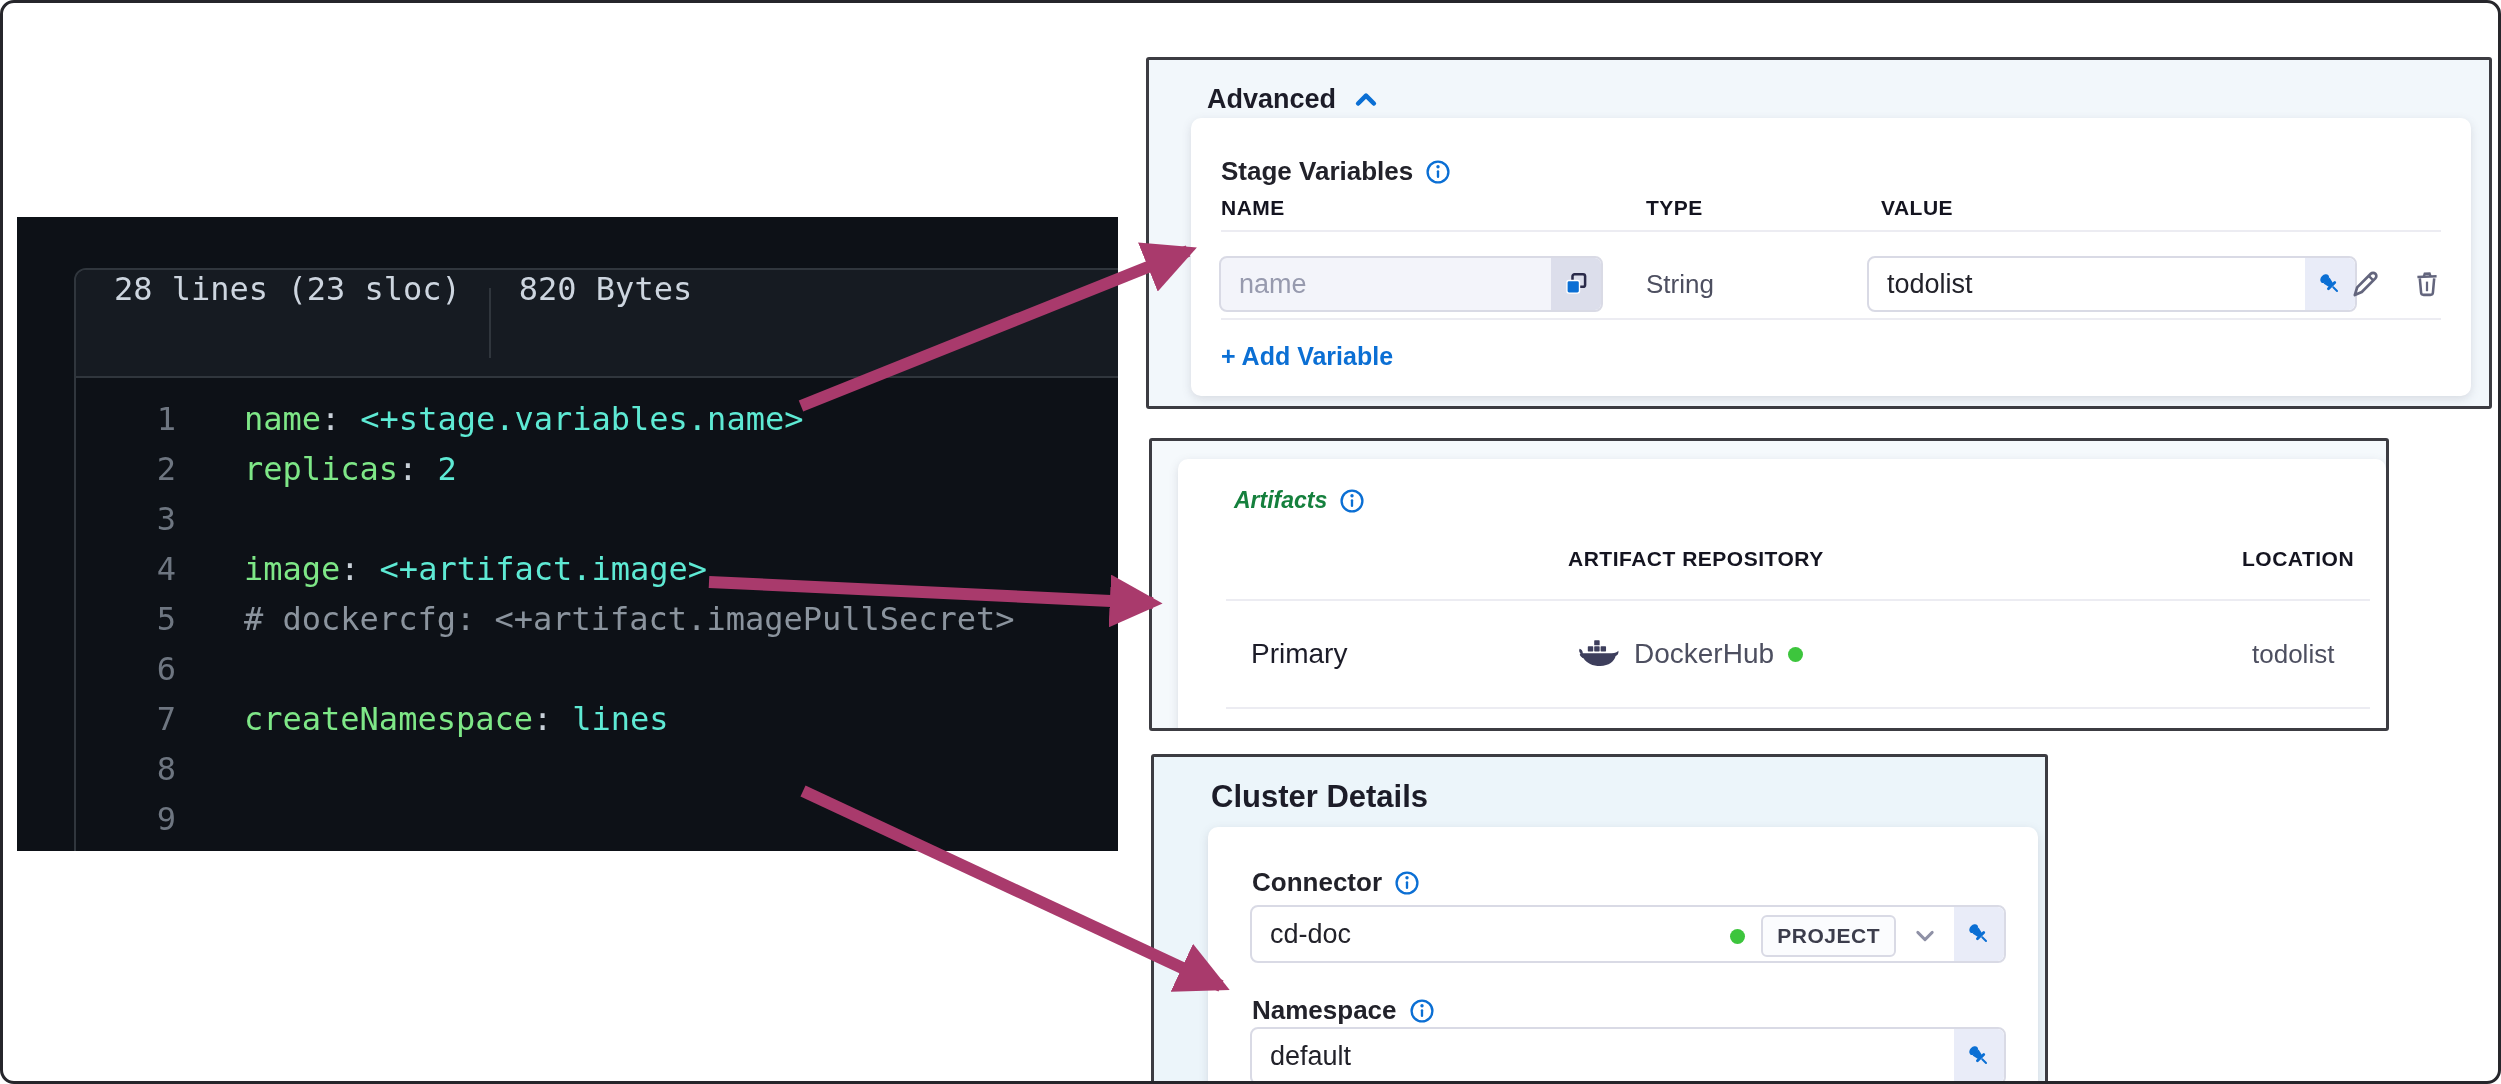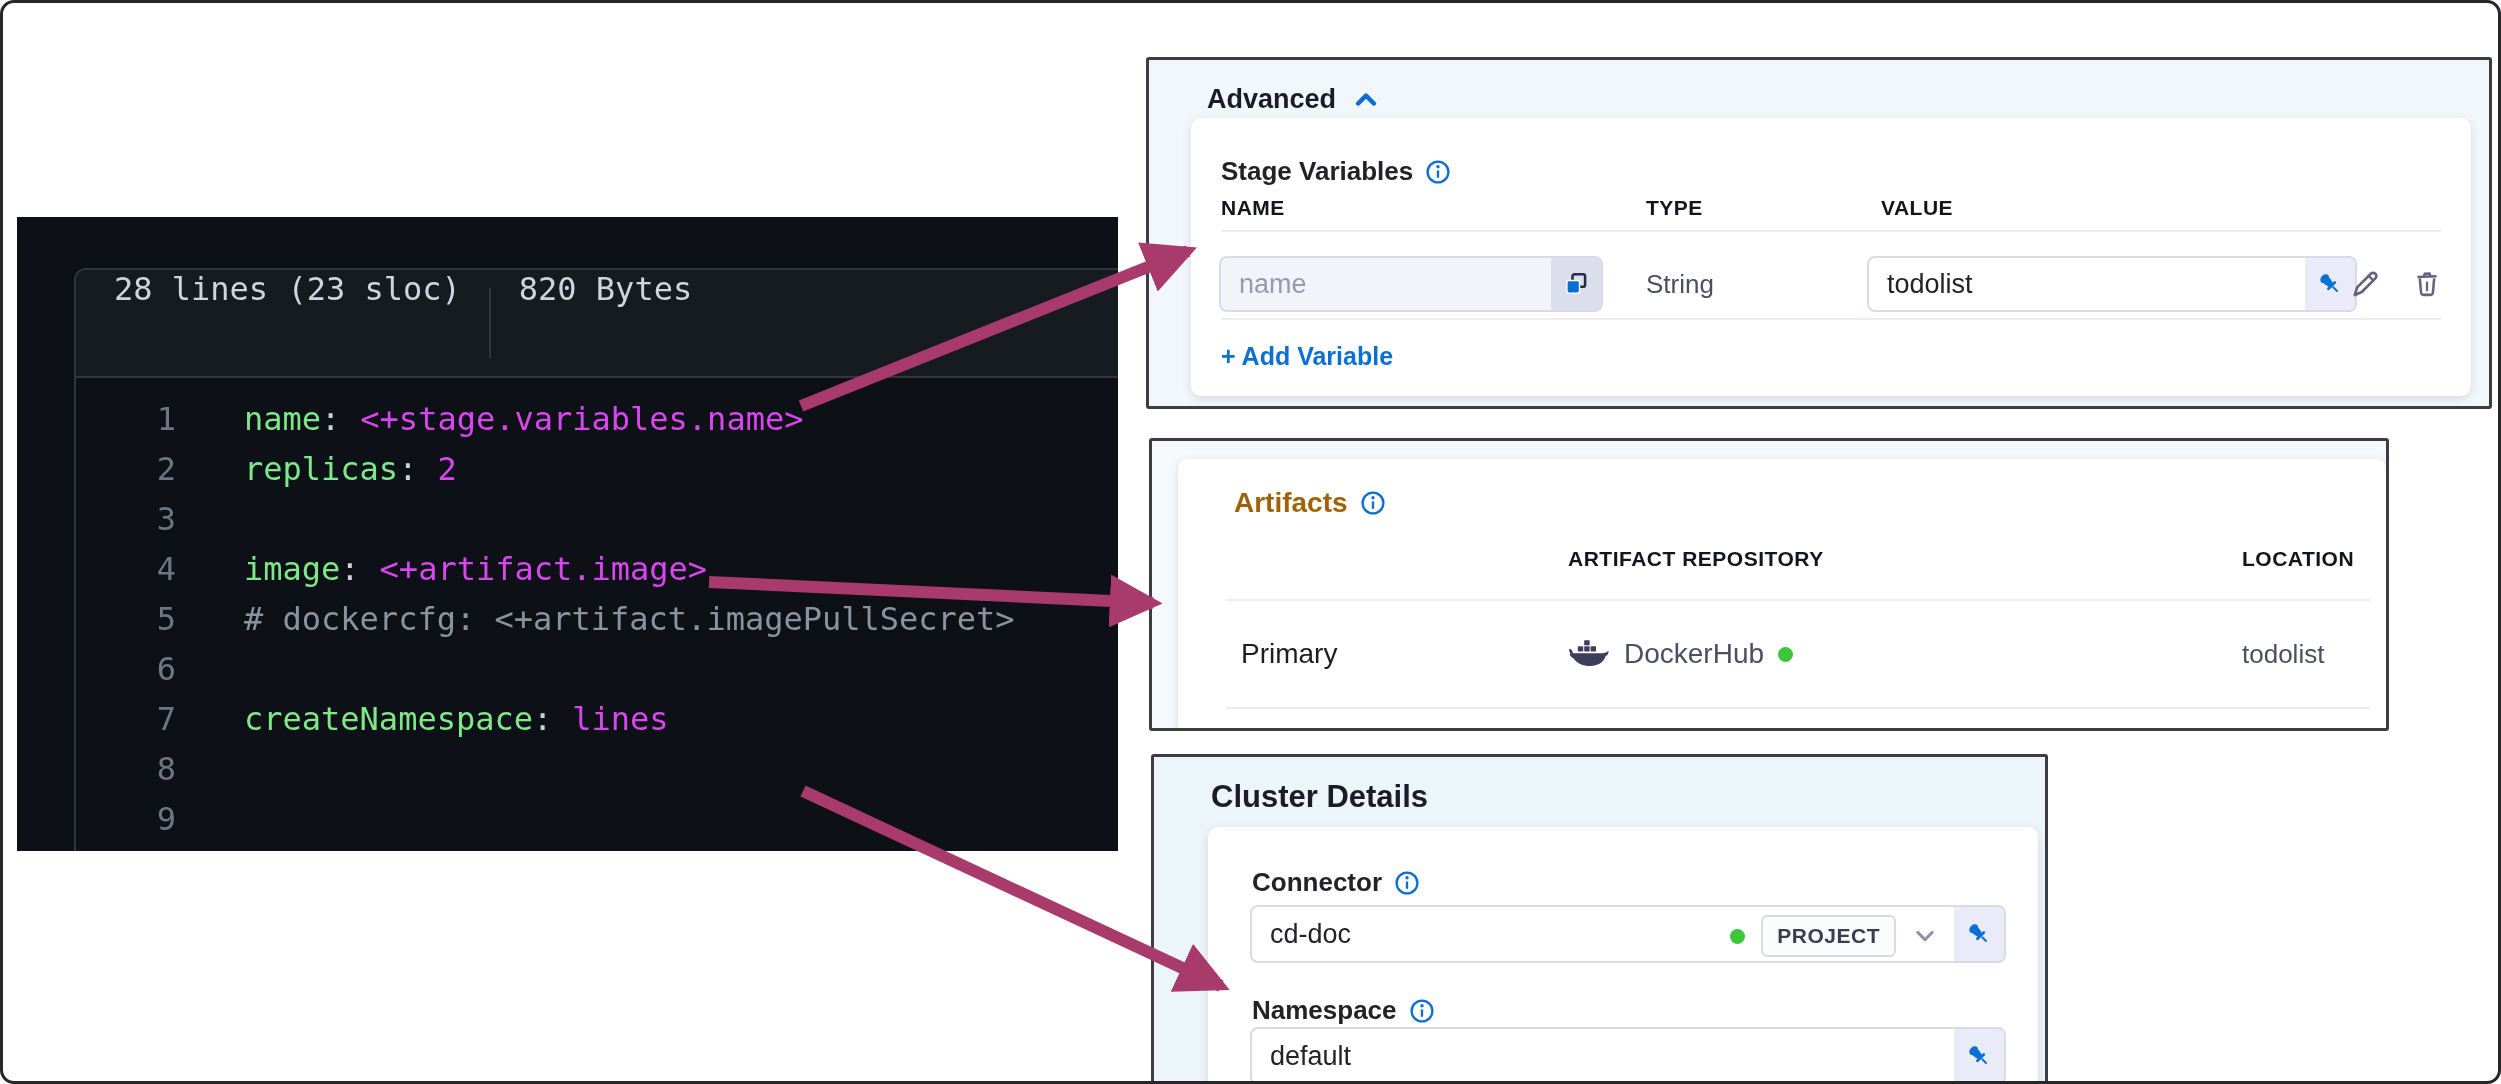--- a/index.html
+++ b/index.html
@@ -30,21 +30,21 @@
   .hdr-sep { align-self:center; height:70px; border-left:2px solid #30363d; margin:0 28px; }
   .code-area { padding-top:16px; }
   .cline {
     display:flex; align-items:center; height:50px;
     font-family:"DejaVu Sans Mono", monospace; font-size:32px; white-space:pre;
   }
   .lnum { flex:none; width:100px; text-align:right; color:#6e7681; }
   .ctext { padding-left:68px; }
   .tok-key { color:#7ee787; }
   .tok-colon { color:#c9d1d9; margin-right:20px; }
-  .tok-val { color:#d946ef;margin-top:44px; }
+  .tok-val { color:#5eead4;margin-top:44px; }
   .tok-com { color:#8b949e; }
 
   
   .panel { position:absolute; border:3px solid #3c3c42; border-radius:3px; overflow:hidden;margin-top:44px; }
   .card  { position:absolute; background:#ffffff; border-radius:10px;
            box-shadow:0 3px 10px rgba(96,97,112,.18); }
   .flabel { font-size:26px; font-weight:bold; color:#22222a; }
   .colh  { font-size:21px; font-weight:bold; color:#141420; letter-spacing:.5px; }
   .divider { position:absolute; height:2px; background:#ececf2; }
   .blue-link { color:#0b6fd4; font-size:25px; font-weight:bold; }
@@ -87,26 +87,26 @@
                  font-size:26px; color:#4d4f60; }
   .value-input { left:676px; top:138px; width:490px; }
   .edit-btn  { left:1146px; top:138px; }
   .trash-btn { left:1208px; top:138px; }
   .addvar { position:absolute; left:30px; top:218px; height:40px; display:flex; align-items:center; }
 
   
   .art-panel { left:1146px; top:391px; width:1240px; height:293px; background:#f5f9fc; }
   .art-card { left:26px; top:18px; width:1208px; height:300px; }
   .art-title { left:56px; top:28px; gap:12px; }
-  .art-title span { font-size:28px; font-weight:bold; color:#a16207; }
+  .art-title span { font-size:23px; font-weight:bold; color:#15803d;font-style:italic; }
   .art-h-repo { position:absolute; left:390px;  top:88px; }
   .art-h-loc  { position:absolute; left:1064px; top:88px; }
   .art-div1 { left:48px; right:16px; top:140px; }
   .art-div2 { left:48px; right:16px; top:248px; }
-  .art-row { left:0; top:162px; width:100%; height:66px; }
+  .art-row { left:10px; top:162px; width:100%; height:66px; }
   .art-primary { position:absolute; left:63px; font-size:28px; color:#1c1c28; }
   .art-repo { position:absolute; left:390px; display:flex; align-items:center; gap:14px; }
   .art-repo .repo-name { font-size:28px; color:#4d4f60; }
   .art-loc { position:absolute; left:1064px; font-size:26px; color:#4d4f60; }
 
   
   .clu-panel { left:1148px; top:707px; width:897px; height:362px; background:#ecf5fa; }
   .clu-title { position:absolute; left:57px; top:22px; font-size:31px; font-weight:bold; color:#1c1c28; }
   .clu-card { left:54px; top:70px; width:830px; height:300px; border-radius:10px 10px 0 0; }
   .conn-row { left:44px; top:40px; gap:12px; }

